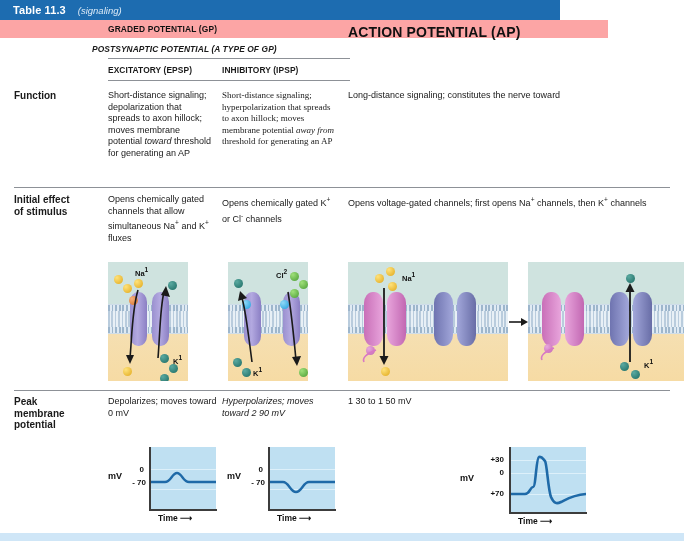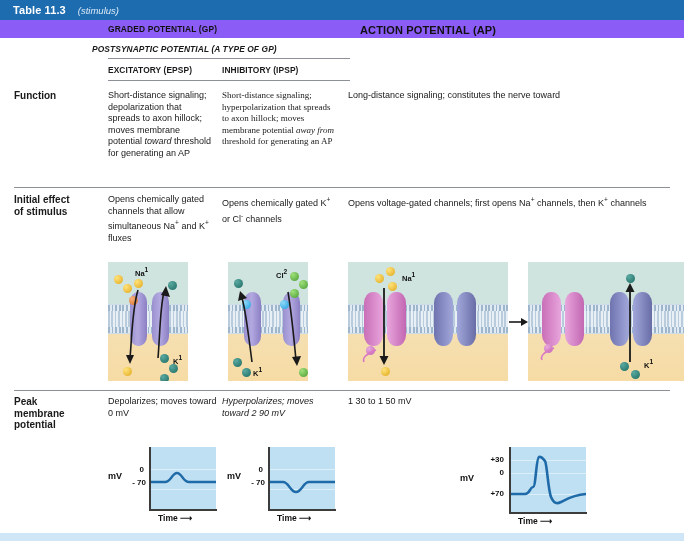--- a/index.html
+++ b/index.html
@@ -8,43 +8,43 @@
     width: 684px; height: 541px;
     background: #ffffff;
     font-family: "Liberation Sans", sans-serif;
     color: #1a1a1a;
     overflow: hidden;
     position: relative;
   }
 
   
   #title-bar {
-    position:absolute; left:0; top:0; width:684px; height:20px;
+    position:absolute; left:0; top:0; width:560px; height:20px;
     background:#1d6cb0;
     display:flex; align-items:center;
   }
   #title-bar .tnum {
     color:#ffffff; font-weight:bold; font-size:11px; margin-left:13px; letter-spacing:.1px;
   }
   #title-bar .tcont {
     color:#dbeaf7; font-style:italic; font-size:9.5px; margin-left:12px;
   }
 
   
   #header-band {
-    position:absolute; left:0; top:20px; width:684px; height:18px;
-    background:#8b5cf6;
+    position:absolute; left:0; top:20px; width:608px; height:18px;
+    background:#fca5a5;
   }
   #header-band .h1 {
     position:absolute; left:108px; top:4px;
     font-weight:bold; font-size:8.4px; letter-spacing:.15px; color:#111;
   }
   #header-band .h2 {
     position:absolute; left:348px; top:4px;
-    font-weight:bold; font-size:11px; letter-spacing:.15px; color:#111;margin-left:12px;
+    font-weight:bold; font-size:14px; letter-spacing:.15px; color:#111;
   }
 
   
   #psp-head {
     position:absolute; left:92px; top:44px;
     font-weight:bold; font-style:italic; font-size:8.4px; letter-spacing:.1px;
   }
   .rule {
     position:absolute; background:#8d9197; height:1px;
   }
@@ -196,21 +196,21 @@
   #bottom-band {
     position:absolute; left:0; top:533px; width:684px; height:8px;
     background:#cfe6f7;
   }
 </style>
 </head>
 <body>
 
 <div id="title-bar">
   <span class="tnum">Table 11.3</span>
-  <span class="tcont">(stimulus)</span>
+  <span class="tcont">(signaling)</span>
 </div>
 
 <div id="header-band">
   <span class="h1">GRADED POTENTIAL (GP)</span>
   <span class="h2">ACTION POTENTIAL (AP)</span>
 </div>
 
 <div id="psp-head">POSTSYNAPTIC POTENTIAL (A TYPE OF GP)</div>
 <div class="rule" id="rule-psp"></div>
 <div id="epsp-head">EXCITATORY (EPSP)</div>

